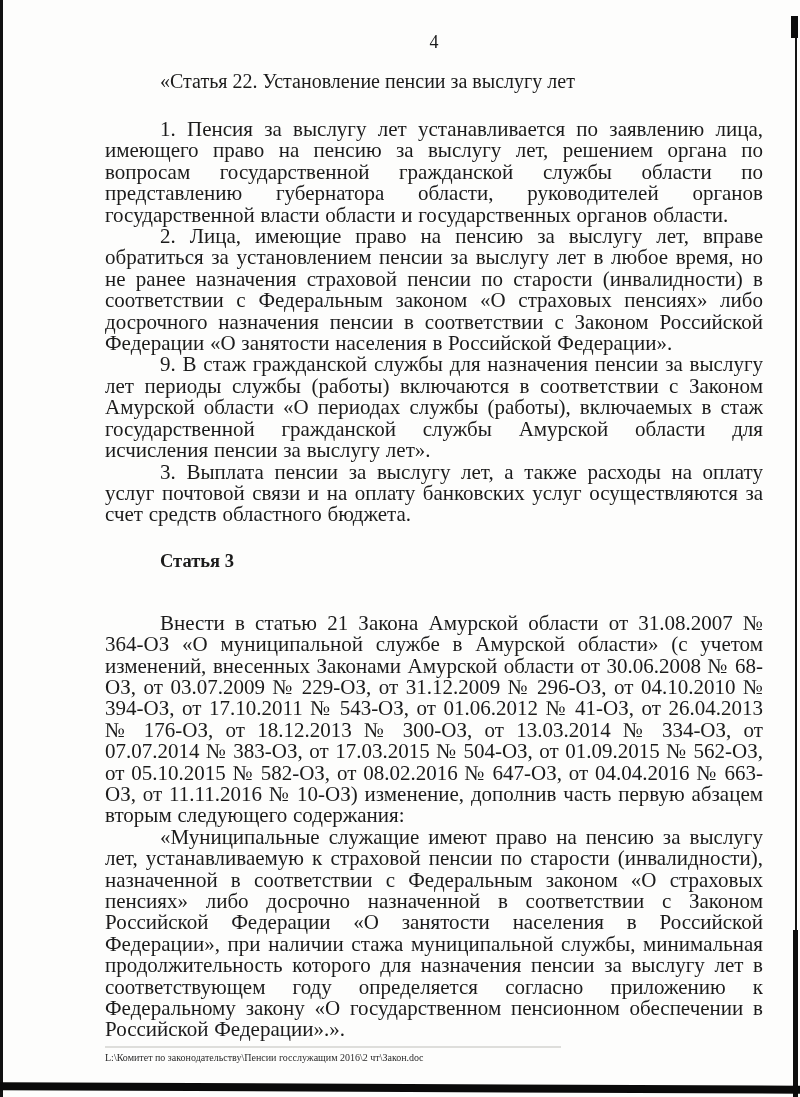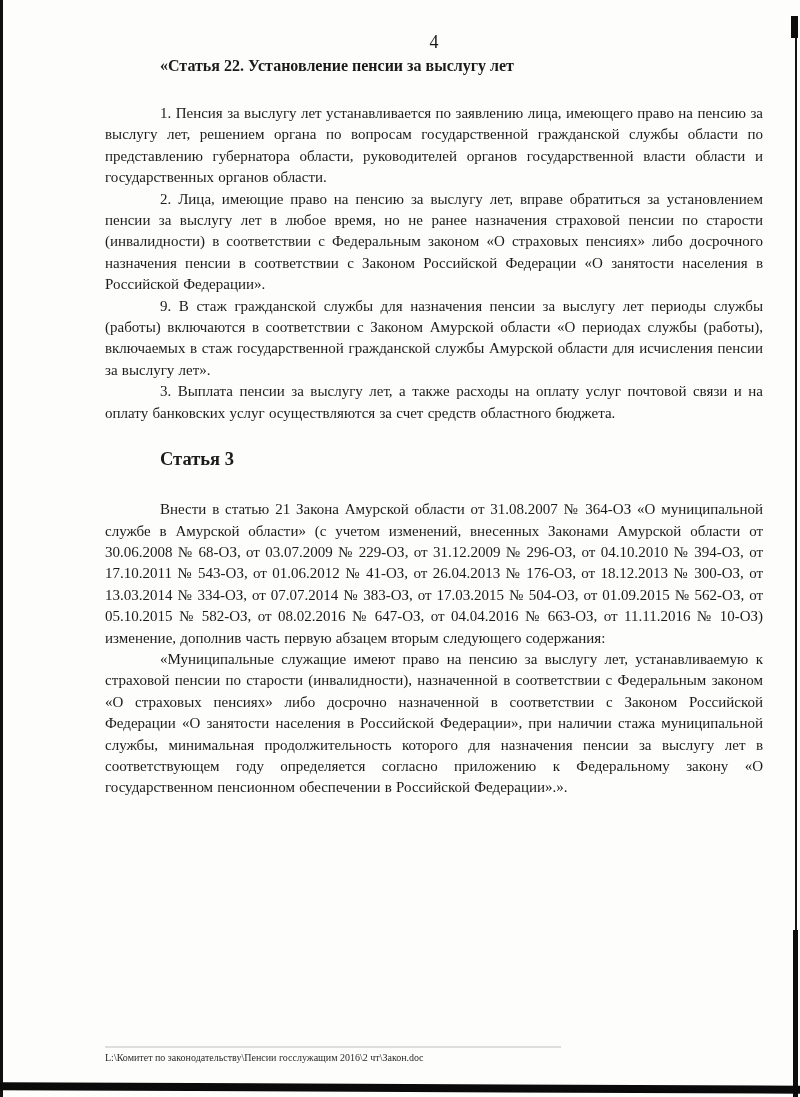--- a/index.html
+++ b/index.html
@@ -66,37 +66,37 @@
     left: 105px; top: 0;
     width: 658px;
   }
   .page-num {
     padding-top: 30px;
     text-align: center;
     font-size: 18px;
     line-height: 24px;
   }
   .doc-heading {
-    margin: 0 0 0 0;
-    font-size: 16px;
+    margin: 16px 0 0 0;
+    font-size: 20px;
     line-height: 23px;
-    font-weight: bold;
+    font-weight: normal;
     text-indent: 55px;
   }
   .gap-after-heading { height: 26px; }
   .clause {
     margin: 0;
-    font-size: 15px;
+    font-size: 21px;
     line-height: 21.4px;
     text-align: justify;
     text-indent: 55px;
     word-spacing: 0.5px;
   }
   .article3-heading {
-    margin: 24px 0 4px 0;
+    margin: 24px 0 16px 0;
     font-size: 18.5px;
     line-height: 23px;
     font-weight: bold;
     text-indent: 55px;
   }
   .gap-after-a3 { height: 24px; }
   .footer-path {
     position: absolute;
     left: 105px; top: 1049px;
     width: 600px;

